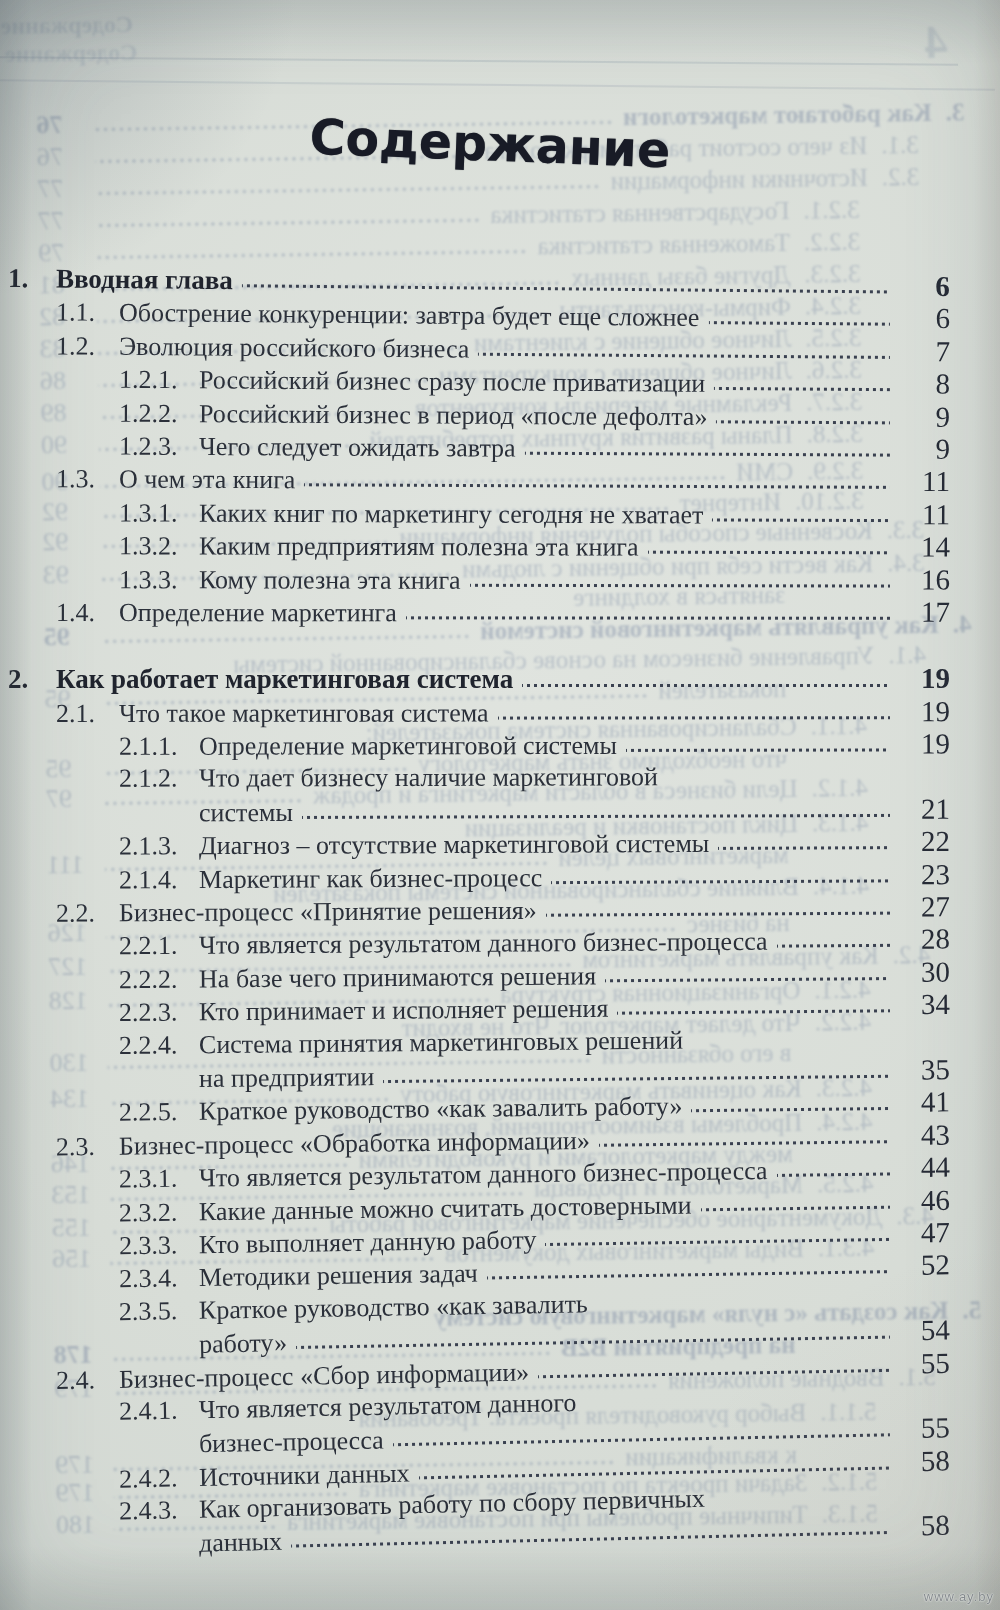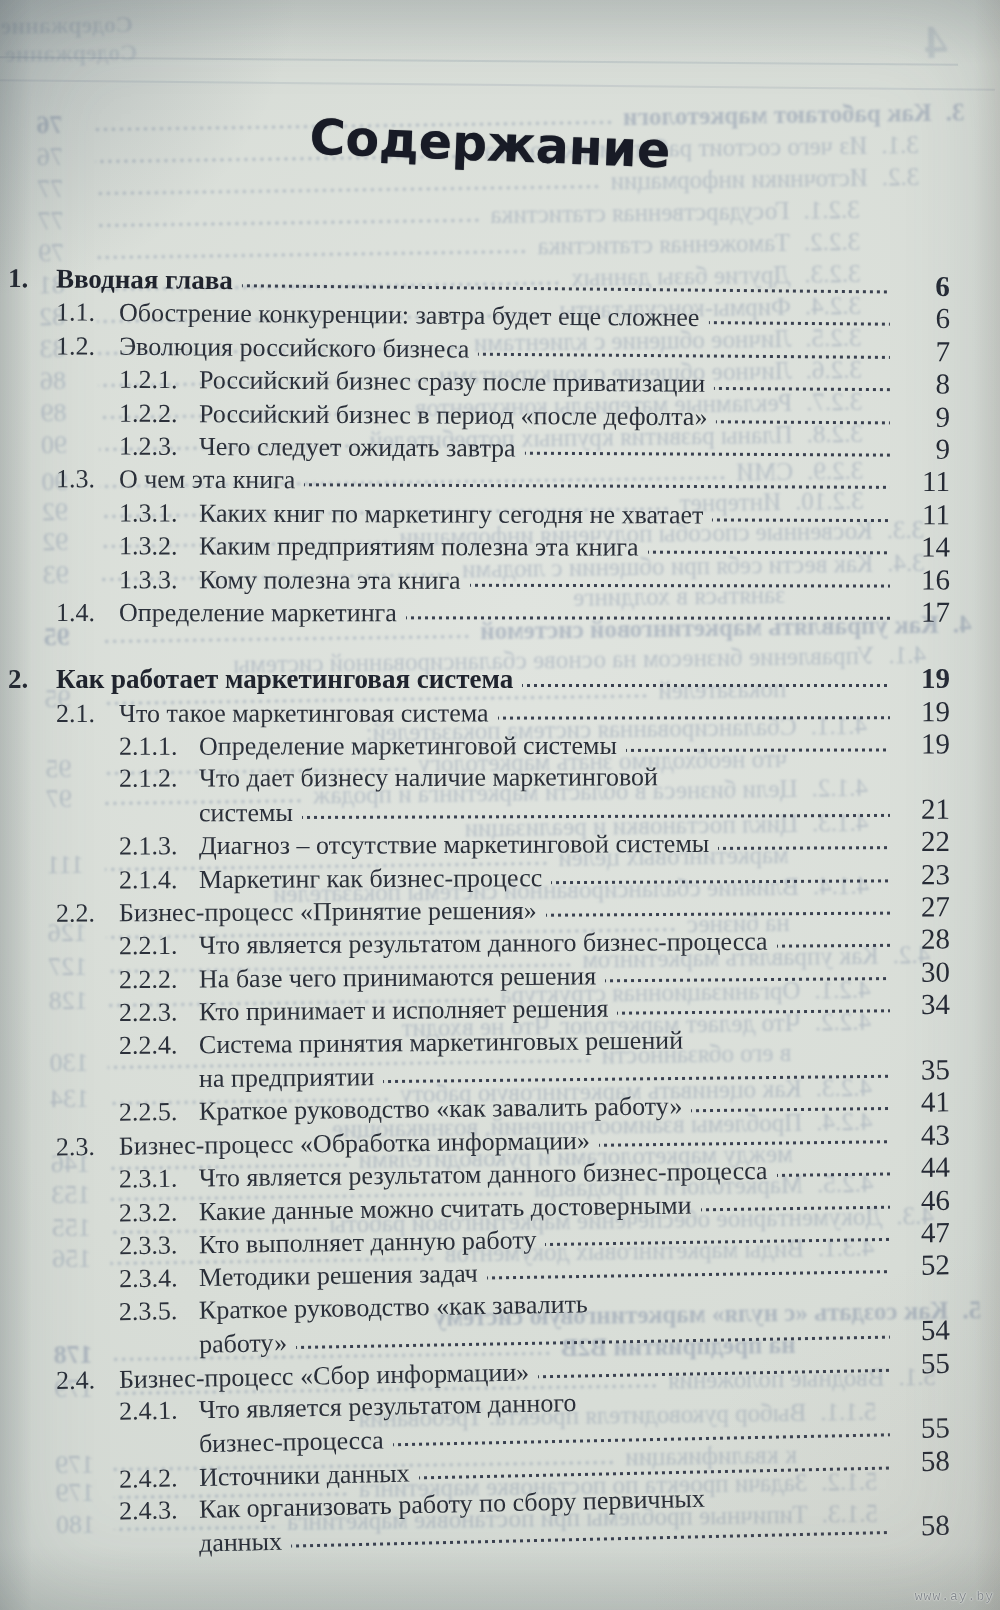--- a/index.html
+++ b/index.html
@@ -75,21 +75,21 @@
   .chapter{font-weight:bold;font-size:27px;color:#20242e;}
   .gap{margin-top:34px;}
   .row .dots{flex:1 1 auto;align-self:stretch;margin:0 8px 0 9px;min-width:26px;
     background-image:radial-gradient(circle, #3a4150 1.55px, rgba(0,0,0,0) 1.85px);
     background-size:7px 7px;background-repeat:repeat-x;
     background-position:3px calc(100% - 7px);}
   .row .pg{flex:0 0 52px;text-align:right;font-size:29px;color:#262b36;}
 
   .watermark{
     position:absolute;right:6px;bottom:6px;z-index:7;
-    font-family:Liberation Mono, monospace;font-size:13px;letter-spacing:1px;
+    font-family:Liberation Sans, sans-serif;font-size:13px;letter-spacing:1px;
     color:#84898d;text-shadow:0 0 2px #eef0ee, 0 0 1px #f4f5f3;
   }
 </style>
 </head>
 <body>
 
 <div class="paper">
 
   <div class="rule" style="top:60px;left:0;width:958px;transform:rotate(0.45deg);opacity:.55;"></div>
   <div class="rule" style="top:84px;left:0;width:995px;transform:rotate(0.55deg);opacity:.45;"></div>

